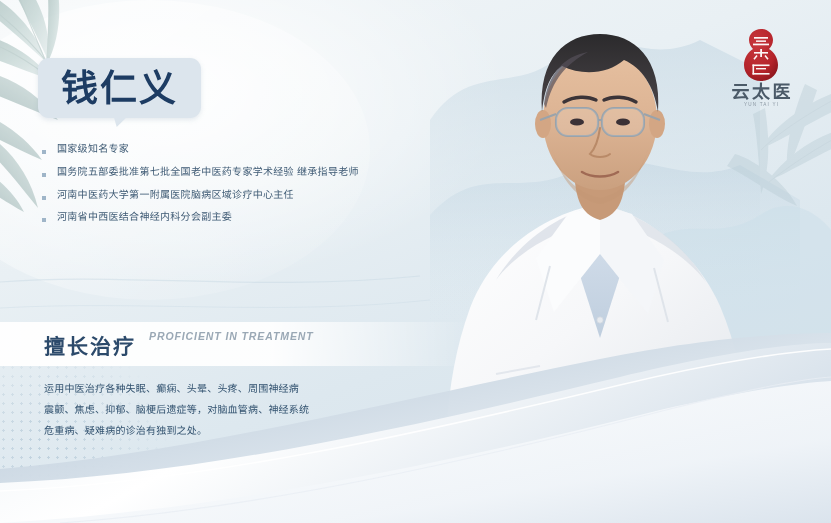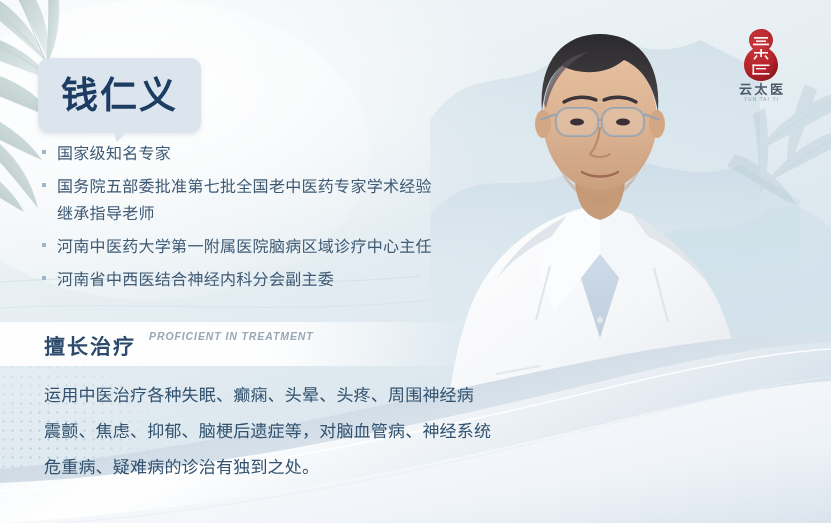--- a/index.html
+++ b/index.html
@@ -55,41 +55,41 @@
   
   #logo {
     position:absolute;
     left:728px; top:28px;
     width:66px; height:82px;
     text-align:center;
   }
   #logo-seal { display:block; margin:0 auto; }
   #logo-cn {
     margin-top:1px;
-    font-size:13px;
+    font-size:18px;
     letter-spacing:2.5px;
     color:#4b5a68;
     font-weight:700;
     line-height:1.05;
     text-indent:2.5px;
   }
   #logo-py {
     font-size:4.6px;
     letter-spacing:1.2px;
     color:#8b97a3;
     line-height:1.3;
     text-indent:1.2px;
     white-space:nowrap;
   }
 
   
   #name-badge {
     position:absolute;
     left:38px; top:58px;
-    width:163px; height:75px;
+    width:163px; height:60px;
     background:#dce5ed;
     border-radius:11px;
     display:flex; align-items:center; justify-content:center;
     box-shadow:0 2px 5px rgba(110,140,165,.18);
   }
   #name-badge::after {
     content:"";
     position:absolute;
     left:46%; bottom:-9px;
     width:17px; height:13px;
@@ -129,21 +129,21 @@
     align-items:flex-start;
     margin-bottom:6px;
   }
   .cred-bullet {
     flex:0 0 auto;
     width:4px; height:4px;
     background:#9fb5c8;
     margin:9px 11px 0 0;
   }
   .cred-text {
-    font-size:16px;
+    font-size:10px;
     color:#3e5a74;
     line-height:1.68;
     letter-spacing:.3px;
   }
 
   
   #skill-band {
     position:absolute;
     left:0; top:322px;
     width:470px; height:44px;
@@ -170,21 +170,21 @@
     letter-spacing:.9px;
   }
 
   
   #description {
     position:absolute;
     left:44px; top:378px;
     width:404px;
   }
   .desc-line {
-    font-size:17px;
+    font-size:10px;
     color:#32526f;
     line-height:2.12;
     letter-spacing:.2px;
     white-space:nowrap;
   }
 </style>
 </head>
 <body>
 
 <div id="card">

